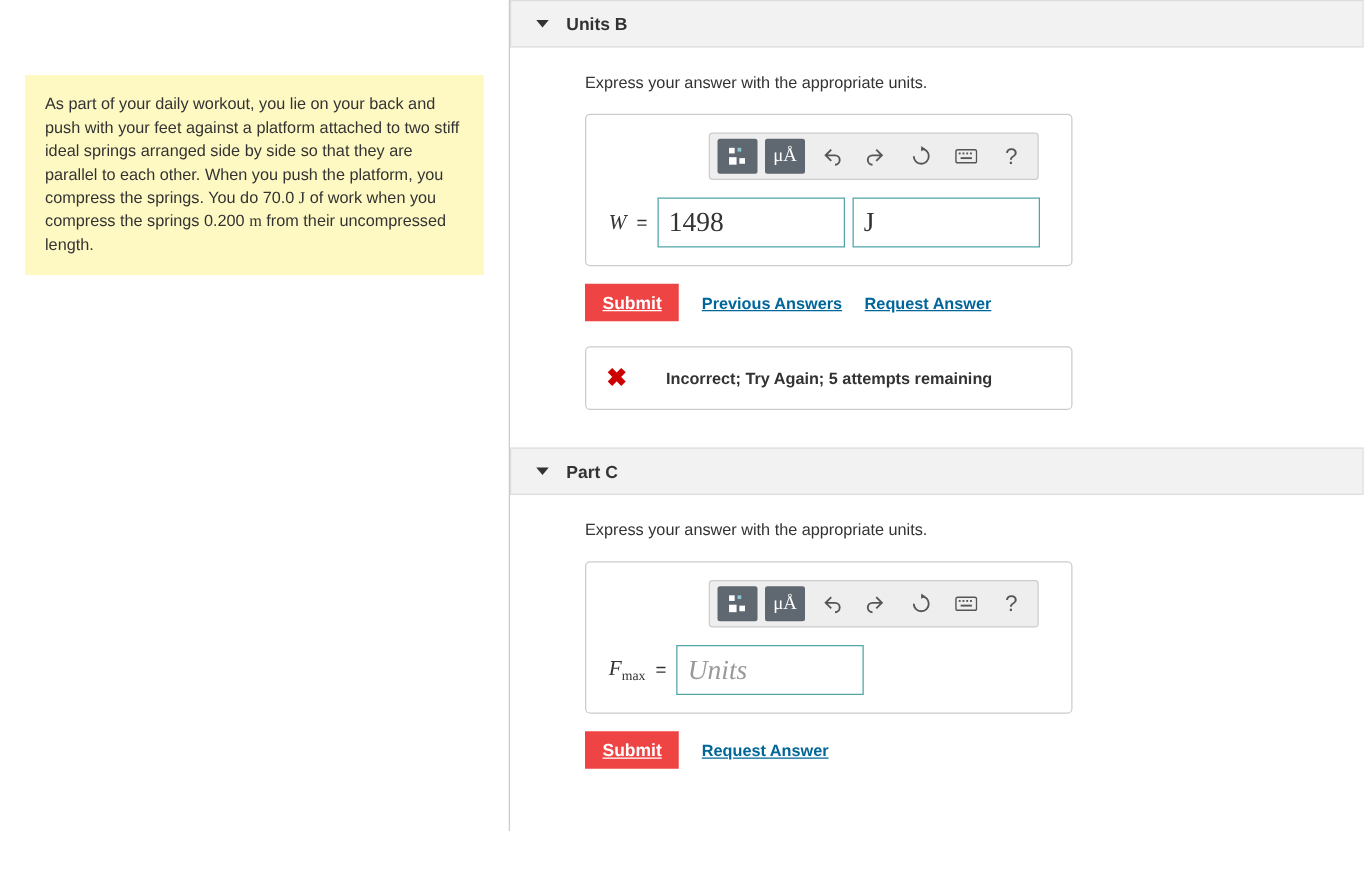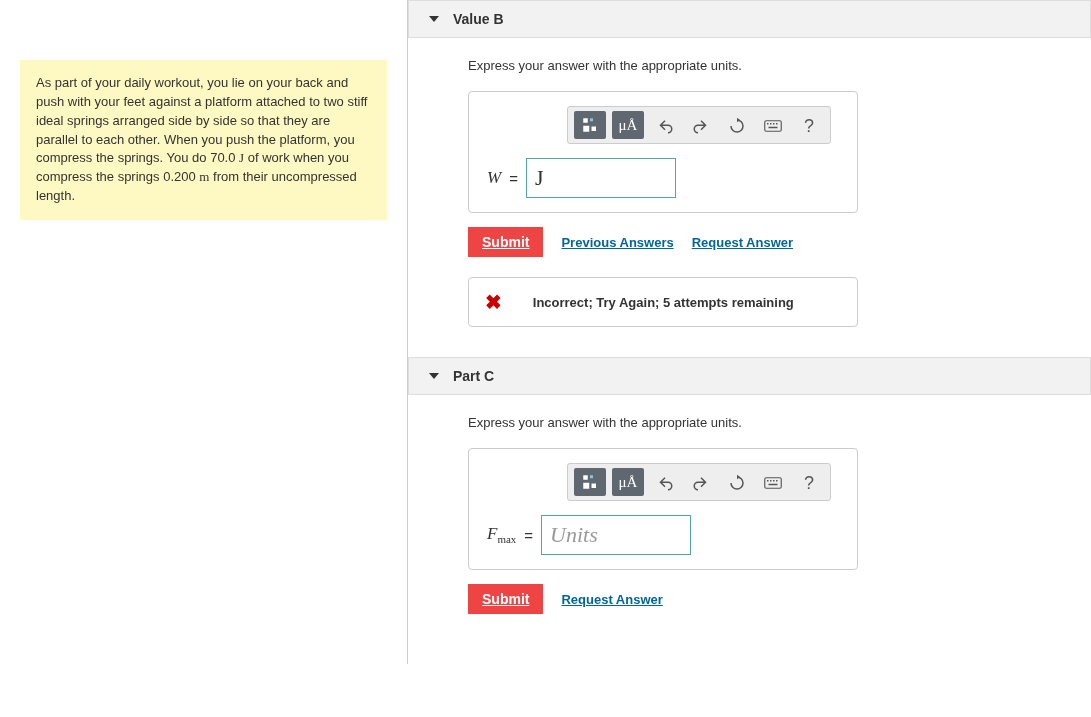--- a/index.html
+++ b/index.html
@@ -11,21 +11,21 @@
 .problem-statement .mvar { font-family: 'Times New Roman', serif; }
 .part-header { background: #f2f2f2; border: 1px solid #ddd; padding: 10px 20px; display: flex; align-items: center; gap: 14px; }
 .part-header .caret { width: 0; height: 0; border-left: 5px solid transparent; border-right: 5px solid transparent; border-top: 6px solid #333; }
 .part-header .label { font-weight: bold; font-size: 14px; }
 .part-body { padding: 20px 30px 30px 60px; }
 .question { font-size: 14px; margin-bottom: 12px; line-height: 1.4; }
 .question em { font-style: italic; }
 .question .mvar { font-family: 'Times New Roman', serif; }
 .instruction { font-weight: normal; font-size: 13px; margin-bottom: 18px; }
 .answer-box { border: 1px solid #ccc; border-radius: 4px; padding: 14px 18px; display: inline-block; min-width: 390px; }
-.toolbar { background: #eee; border: 1px solid #ccc; border-radius: 3px; padding: 4px 6px; display: inline-flex; align-items: flex-end; gap: 6px; margin-left: 80px; margin-bottom: 14px; }
+.toolbar { background: #eee; border: 1px solid #ccc; border-radius: 3px; padding: 4px 6px; display: inline-flex; align-items: center; gap: 6px; margin-left: 80px; margin-bottom: 14px; }
 .tool-btn { display: inline-flex; align-items: center; justify-content: center; width: 30px; height: 26px; cursor: pointer; color: #555; border-radius: 2px; }
 .tool-btn.dark { background: #5f6770; color: #fff; width: 32px; height: 28px; }
 .tool-btn svg { width: 18px; height: 18px; }
 .tool-micro { font-family: 'Times New Roman', serif; font-size: 15px; color:#fff; }
 .input-row { display: flex; align-items: center; gap: 6px; }
 .var-label { font-family: 'Times New Roman', serif; font-style: italic; font-size: 17px; }
 .var-label .sub { font-size: 11px; font-style: normal; }
 .eq { font-size: 15px; margin: 0 2px; }
 .value-input { border: 1px solid #4fa5a8; font-size: 22px; font-family: 'Times New Roman', serif; padding: 4px 8px; width: 150px; height: 40px; color: #333; }
 .value-input::placeholder { color: #999; font-style: italic; }
@@ -45,21 +45,21 @@
   <div class="left-col">
     <div class="problem-statement">
       <span>As part of your daily workout, you lie on your back and push with your feet against a platform attached to two stiff ideal springs arranged side by side so that they are parallel to each other. When you push the platform, you compress the springs. You do 70.0 </span><span class="mvar">J</span><span> of work when you compress the springs 0.200 </span><span class="mvar">m</span><span> from their uncompressed length.</span>
     </div>
   </div>
 
   <div class="right-col">
 
     <div class="part-header">
       <span class="caret"></span>
-      <span class="label">Value B</span>
+      <span class="label">Units B</span>
     </div>
     <div class="part-body">
       <div class="instruction">Express your answer with the appropriate units.</div>
 
       <div class="answer-box">
         <div class="toolbar">
           <span class="tool-btn dark">
             <svg viewBox="0 0 24 24">
                 <rect x="3" y="3" width="6" height="6" fill="#fff"></rect>
                 <rect x="12" y="3" width="4" height="4" fill="#8bc5d6"></rect>
@@ -94,20 +94,21 @@
                 <rect x="12" y="4" width="2" height="2" fill="#555"></rect>
                 <rect x="16" y="4" width="2" height="2" fill="#555"></rect>
                 <rect x="6" y="9" width="12" height="2" fill="#555"></rect>
               </svg>
           </span>
           <span class="tool-btn" style="font-size:18px;">?</span>
         </div>
         <div class="input-row">
           <span class="var-label">W</span>
           <span class="eq">=</span>
+          <input class="value-input" value="1498" style="">
           <input class="units-input" value="J" style="">
         </div>
       </div>
 
       <div class="action-row">
         <button class="submit-btn">Submit</button>
         <span class="link">Previous Answers</span>
         <span class="link">Request Answer</span>
       </div>
 

